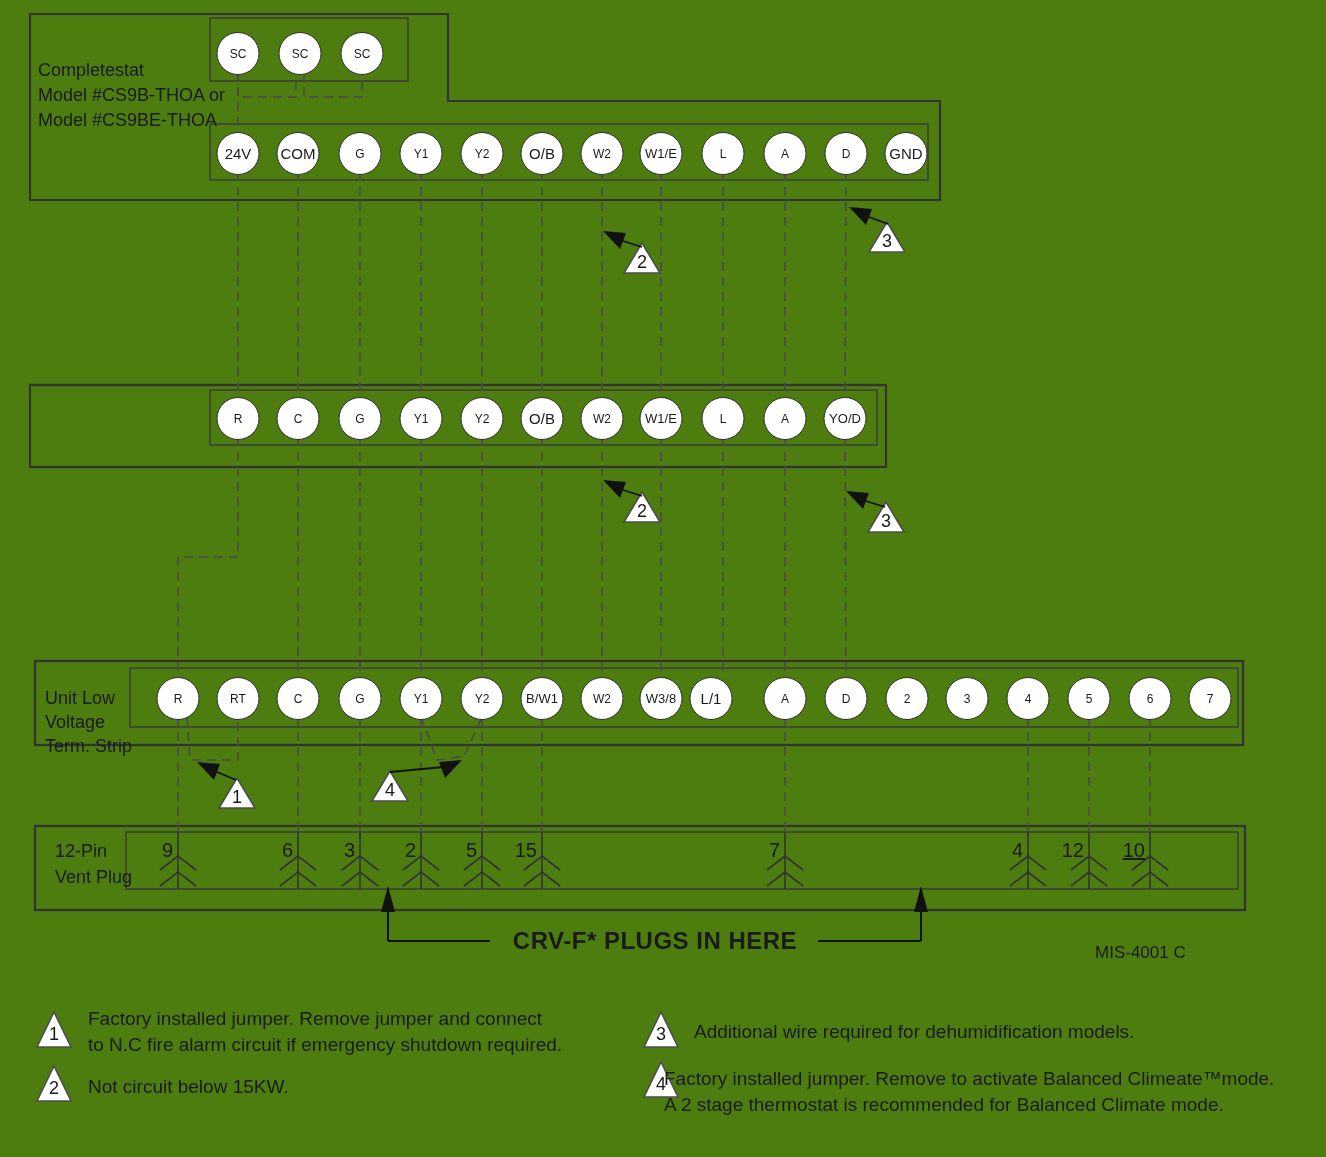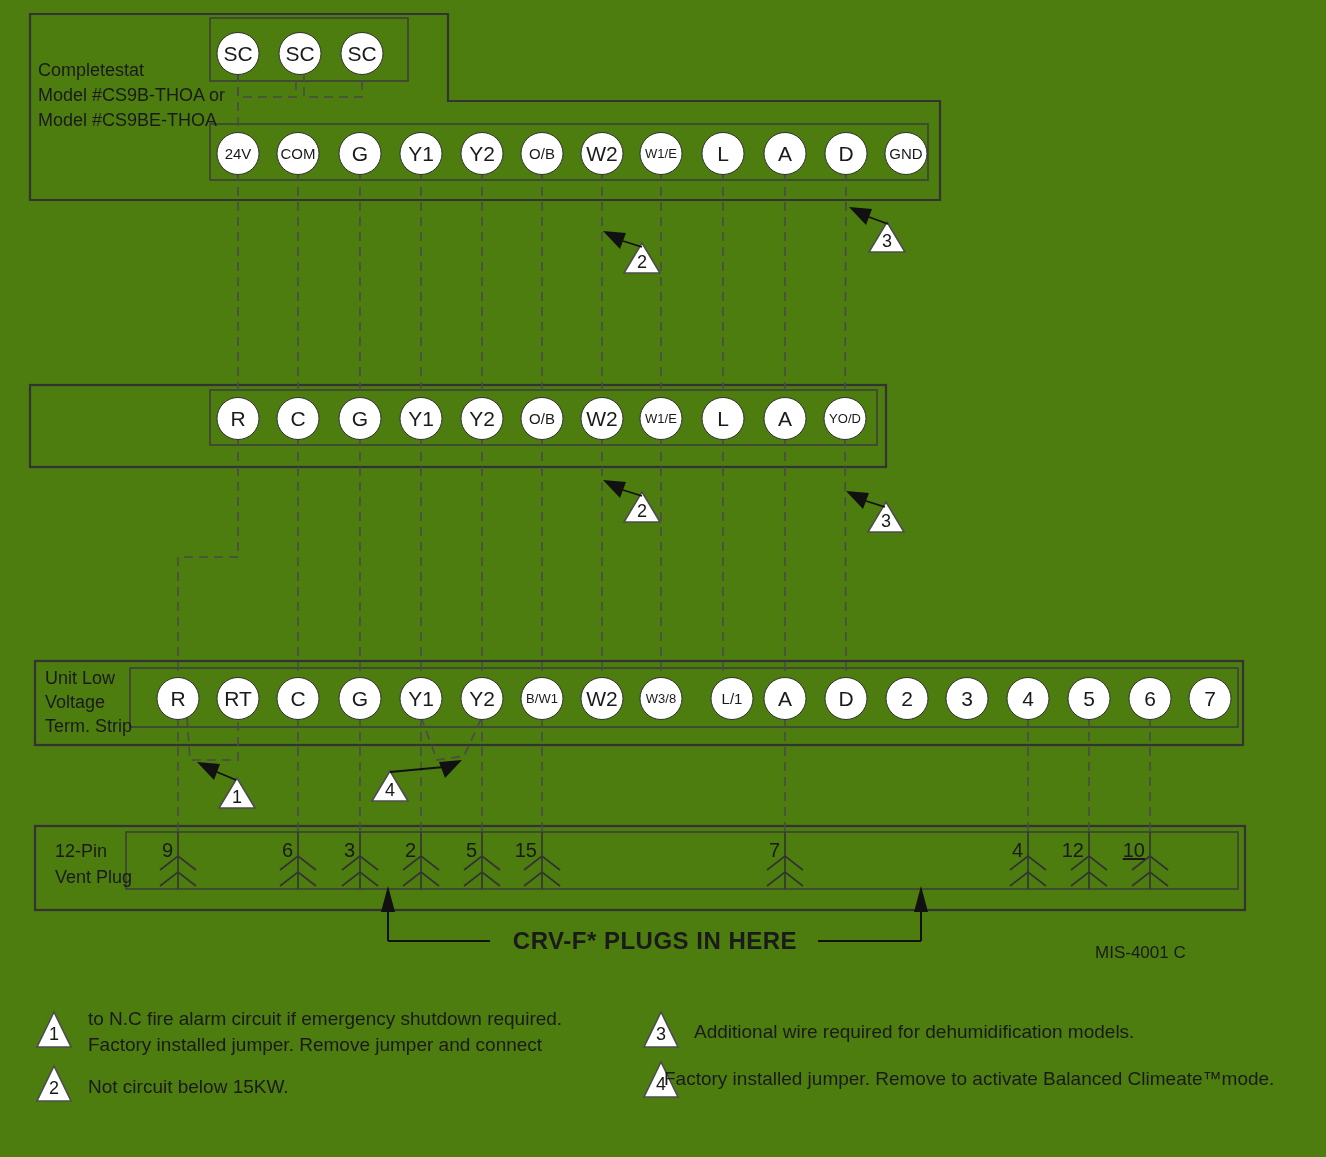--- a/index.html
+++ b/index.html
@@ -11,21 +11,21 @@
   .wire{fill:none;stroke:#4a4a4a;stroke-width:1.6;stroke-dasharray:9 6;}
   .pinline{stroke:#333;stroke-width:1.6;}
   .chev{fill:none;stroke:#333;stroke-width:1.7;}
   .ctri{fill:#fff;stroke:#4d4d4d;stroke-width:1.6;}
   .leader{stroke:#111;stroke-width:1.8;}
   .ahead{fill:#111;stroke:none;}
   .crv{stroke:#111;stroke-width:2;}
   .row{position:absolute;left:0;top:0;width:100%;height:0;}
   .term{position:absolute;top:0;width:41px;height:41px;transform:translateX(-50%);
         border:1.6px solid #2e2e2e;border-radius:50%;background:#fff;
-        display:flex;align-items:center;justify-content:center;font-size:21px;white-space:nowrap;}
+        display:flex;align-items:center;justify-content:center;font-size:12px;white-space:nowrap;}
   .term.md{font-size:15px;}
   .term.sm{font-size:13px;}
   .pin-num{position:absolute;top:0;transform:translateX(calc(-100% - 5px));font-size:20px;}
   .blk-label{position:absolute;font-size:18px;line-height:25px;white-space:nowrap;}
   .tri-num{position:absolute;width:30px;text-align:center;font-size:18px;}
   .note-text{position:absolute;font-size:19px;line-height:26px;white-space:nowrap;}
   .crv-text{position:absolute;left:480px;top:927px;width:350px;text-align:center;
             font-size:24px;font-weight:bold;letter-spacing:0.5px;white-space:nowrap;}
   .mis{position:absolute;left:1095px;top:943px;font-size:17px;}
 </style>
@@ -190,21 +190,21 @@
       <polygon class="ctri" points="661,1012 644,1047 678,1047"></polygon>
       <polygon class="ctri" points="661,1062 644,1097 678,1097"></polygon>
     </g>
   </svg>
 
   <div class="blk-label" style="left:38px;top:58px">
     <div>Completestat</div>
     <div>Model #CS9B-THOA or</div>
     <div>Model #CS9BE-THOA</div>
   </div>
-  <div class="blk-label" style="left:45px;top:666px;line-height:24px">
+  <div class="blk-label" style="left:45px;top:686px;line-height:24px">
     <div>Unit Low</div>
     <div>Voltage</div>
     <div>Term. Strip</div>
   </div>
   <div class="blk-label" style="left:55px;top:838px;line-height:26px">
     <div>12-Pin</div>
     <div>Vent Plug</div>
   </div>
 
   <div class="row" style="top:32px">
@@ -245,21 +245,21 @@
   <div class="row" style="top:677px">
       <div class="term" style="left: 178px;">R</div>
       <div class="term" style="left: 238px;">RT</div>
       <div class="term" style="left: 298px;">C</div>
       <div class="term" style="left: 360px;">G</div>
       <div class="term" style="left: 421px;">Y1</div>
       <div class="term" style="left: 482px;">Y2</div>
       <div class="term sm" style="left: 542px;">B/W1</div>
       <div class="term" style="left: 602px;">W2</div>
       <div class="term sm" style="left: 661px;">W3/8</div>
-      <div class="term md" style="left: 732px;">L/1</div>
+      <div class="term md" style="left: 711px;">L/1</div>
       <div class="term" style="left: 785px;">A</div>
       <div class="term" style="left: 846px;">D</div>
       <div class="term" style="left: 907px;">2</div>
       <div class="term" style="left: 967px;">3</div>
       <div class="term" style="left: 1028px;">4</div>
       <div class="term" style="left: 1089px;">5</div>
       <div class="term" style="left: 1150px;">6</div>
       <div class="term" style="left: 1210px;">7</div>
     </div>
 
@@ -281,29 +281,30 @@
   <div class="tri-num" style="left:627px;top:501px">2</div>
   <div class="tri-num" style="left:871px;top:511px">3</div>
   <div class="tri-num" style="left:222px;top:787px">1</div>
   <div class="tri-num" style="left:375px;top:780px">4</div>
 
   <div class="crv-text">CRV-F* PLUGS IN HERE</div>
   <div class="mis">MIS-4001 C</div>
 
   <div class="tri-num" style="left:39px;top:1024px">1</div>
   <div class="note-text" style="left:88px;top:1006px">
+    <div>Factory installed jumper. Remove jumper and connect</div>
     <div>to N.C fire alarm circuit if emergency shutdown required.</div>
-    <div>Factory installed jumper. Remove jumper and connect</div>
   </div>
   <div class="tri-num" style="left:39px;top:1078px">2</div>
   <div class="note-text" style="left:88px;top:1074px">
     <div>Not circuit below 15KW.</div>
   </div>
   <div class="tri-num" style="left:646px;top:1024px">3</div>
   <div class="note-text" style="left:694px;top:1019px">
     <div>Additional wire required for dehumidification models.</div>
   </div>
   <div class="tri-num" style="left:646px;top:1074px">4</div>
   <div class="note-text" style="left:664px;top:1066px">
     <div>Factory installed jumper. Remove to activate Balanced Climeate™mode.</div>
+    <div>A 2 stage thermostat is recommended for Balanced Climate mode.</div>
   </div>
 
 </div>
 
 </body></html>

